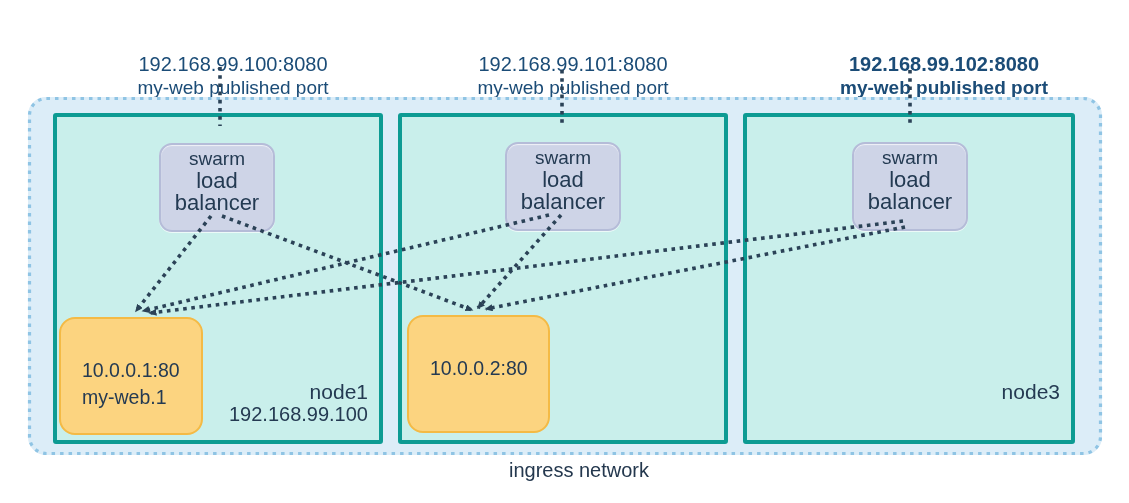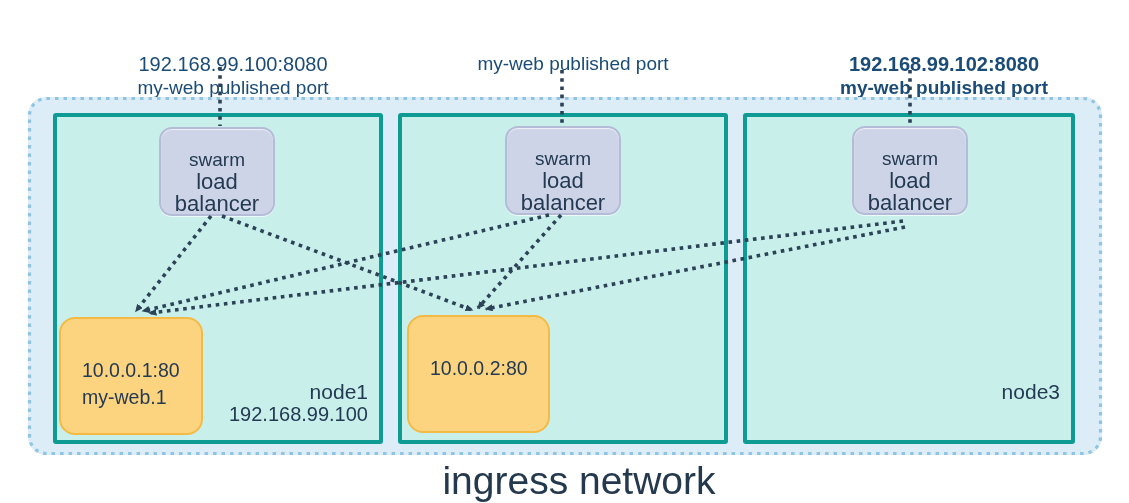--- a/index.html
+++ b/index.html
@@ -21,39 +21,40 @@
   .pl-2{left:413px;}
   .pl-3{left:784px;font-weight:bold;}
 
   
   .ingress{
     position:absolute;left:28px;top:97px;width:1074px;height:358px;
     background:#dcedf8;border-radius:18px;
   }
   .ingress-title{
     position:absolute;left:29px;top:459px;width:1100px;
-    text-align:center;font-size:39px;color:#24384e;
+    text-align:center;font-size:20px;color:#24384e;
   }
 
   
   .node{
     position:absolute;top:113px;height:331px;box-sizing:border-box;
     background:#c9efeb;border:4px solid #0d9b93;border-radius:3px;
   }
   .node-1{left:53px;width:330px;}
   .node-2{left:398px;width:330px;}
   .node-3{left:743px;width:332px;}
 
   
   .lb{
     position:absolute;width:116px;height:89px;box-sizing:border-box;
     background:#ced4e7;border:2px solid #b5bcd8;border-radius:13px;
     text-align:center;color:#233a52;
     box-shadow:0 1px 0 rgba(255,255,255,.65), inset 0 1px 1px rgba(255,255,255,.7);
-    padding-top:19px;
+    padding-top:2px;
+    margin-top:16px;
   }
   .lb .l1{font-size:19px;line-height:23px;}
   .lb .l2,.lb .l3{font-size:22px;line-height:22px;}
   .lb-1{left:159px;top:127px;}
   .lb-2{left:505px;top:126px;}
   .lb-3{left:852px;top:126px;}
 
   
   .task{
     position:absolute;width:144px;height:118px;box-sizing:border-box;
@@ -83,20 +84,21 @@
 </head>
 <body>
 
 <div class="canvas">
 
   <div class="port-label pl-1">
     <div class="addr">192.168.99.100:8080</div>
     <div class="cap">my-web published port</div>
   </div>
   <div class="port-label pl-2">
+    <div class="addr">192.168.99.101:8080</div>
     <div class="cap">my-web published port</div>
   </div>
   <div class="port-label pl-3">
     <div class="addr">192.168.99.102:8080</div>
     <div class="cap">my-web published port</div>
   </div>
 
   <div class="ingress"></div>
 
   <div class="node node-1"></div>

